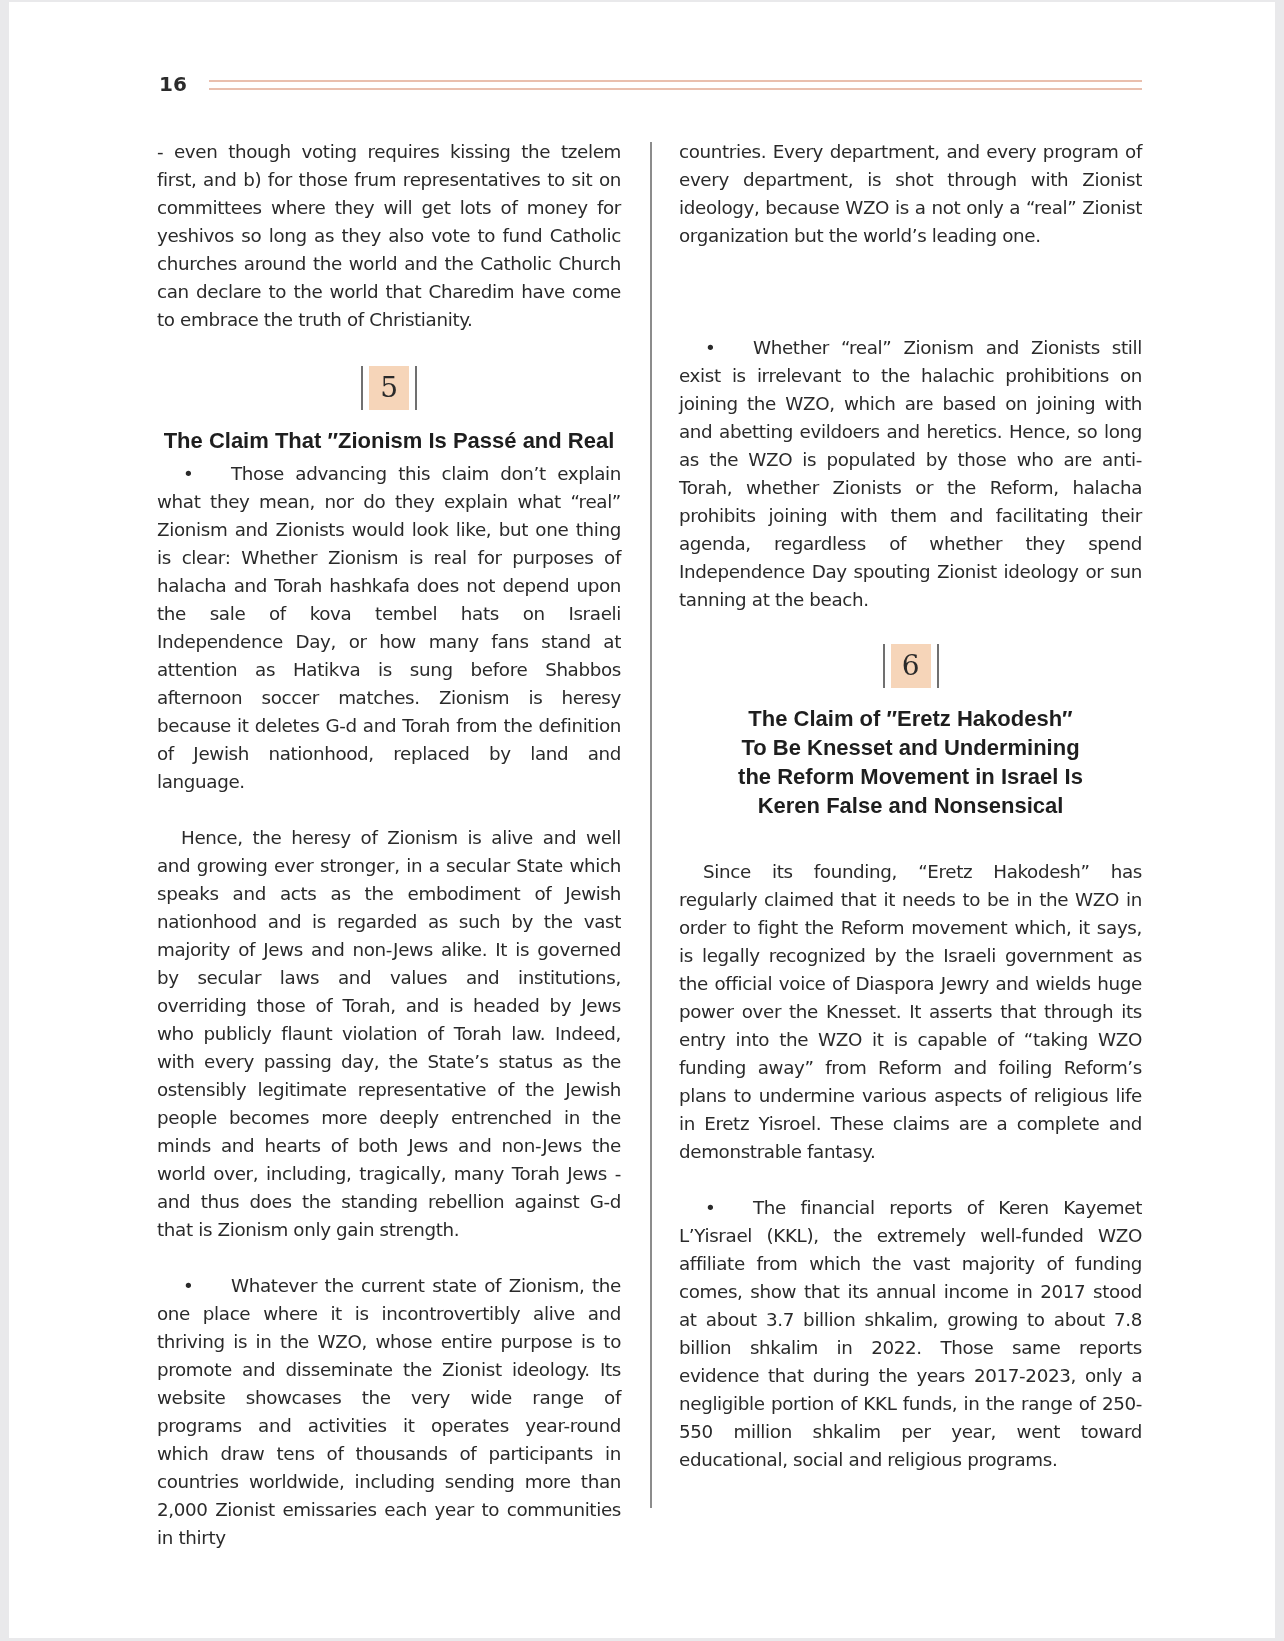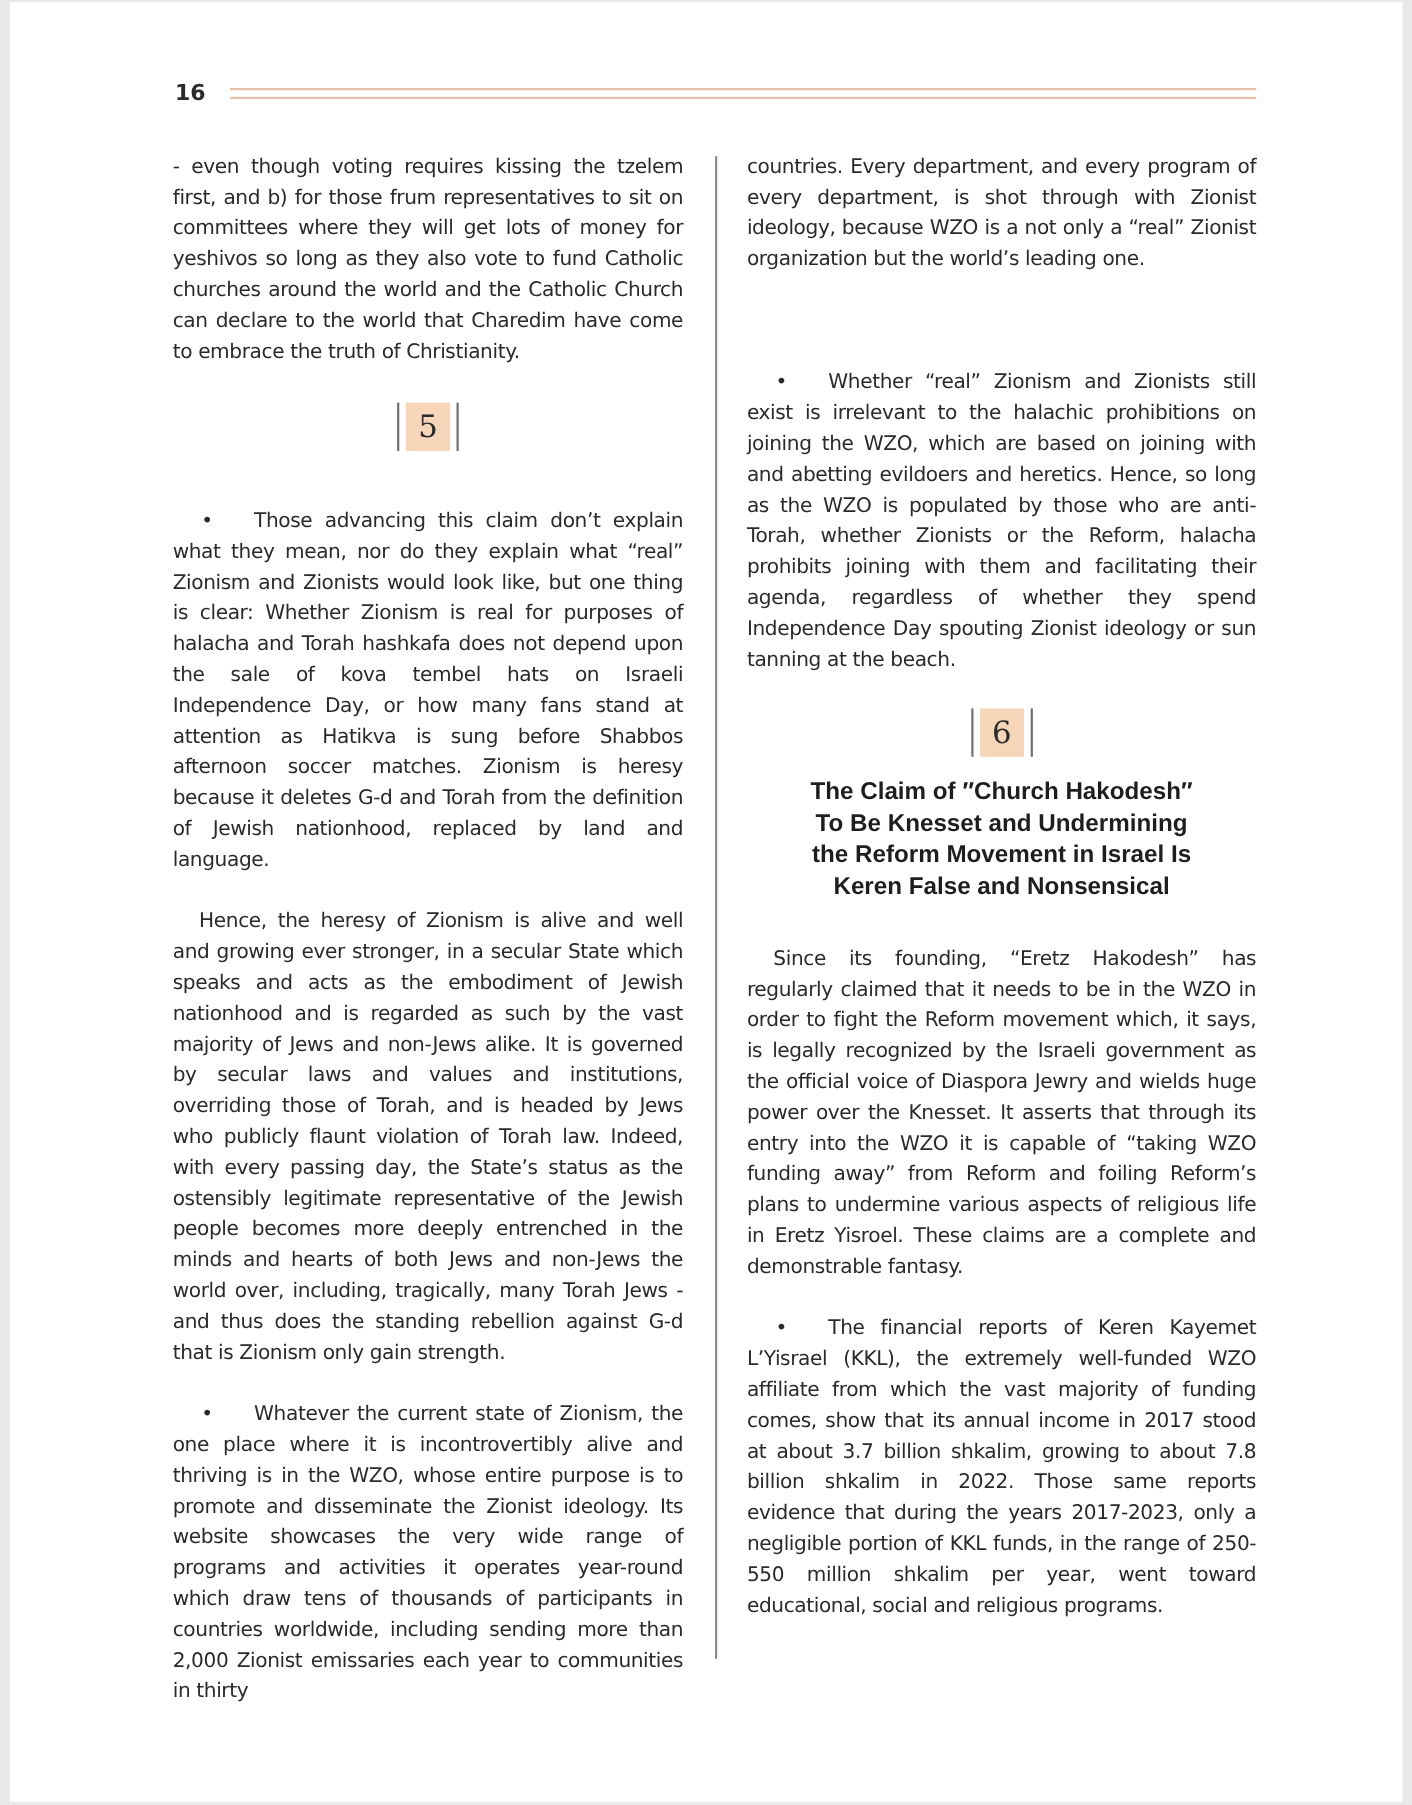--- a/index.html
+++ b/index.html
@@ -84,21 +84,21 @@
     <div style="height:32px"></div>
     <div class="section-badge">
       <div class="badge-inner">
         <div class="badge-bar"></div>
         <div class="badge-num">5</div>
         <div class="badge-bar"></div>
       </div>
     </div>
     <div style="height:16px"></div>
     <h2 class="section-title">
-      <br>
+      <span>The Claim That ″Zionism Is Passé and Real</span><br>
     </h2>
     <div style="height:5px"></div>
 
     <p class="para bullet-para"><span class="bullet">•</span><span>Those advancing this claim don’t explain what they mean, nor do they explain what “real” Zionism and Zionists would look like, but one thing is clear: Whether Zionism is real for purposes of halacha and Torah hashkafa does not depend upon the sale of kova tembel hats on Israeli Independence Day, or how many fans stand at attention as Hatikva is sung before Shabbos afternoon soccer matches. Zionism is heresy because it deletes G-d and Torah from the definition of Jewish nationhood, replaced by land and language.</span></p>
 
     <div class="gap"></div>
     <p class="para indent">Hence, the heresy of Zionism is alive and well and growing ever stronger, in a secular State which speaks and acts as the embodiment of Jewish nationhood and is regarded as such by the vast majority of Jews and non-Jews alike. It is governed by secular laws and values and institutions, overriding those of Torah, and is headed by Jews who publicly flaunt violation of Torah law. Indeed, with every passing day, the State’s status as the ostensibly legitimate representative of the Jewish people becomes more deeply entrenched in the minds and hearts of both Jews and non-Jews the world over, including, tragically, many Torah Jews - and thus does the standing rebellion against G-d that is Zionism only gain strength.</p>
 
     <div class="gap"></div>
     <p class="para bullet-para"><span class="bullet">•</span><span>Whatever the current state of Zionism, the one place where it is incontrovertibly alive and thriving is in the WZO, whose entire purpose is to promote and disseminate the Zionist ideology. Its website showcases the very wide range of programs and activities it operates year-round which draw tens of thousands of participants in countries worldwide, including sending more than 2,000 Zionist emissaries each year to communities in thirty</span></p>
@@ -115,21 +115,21 @@
     <div style="height:30px"></div>
     <div class="section-badge">
       <div class="badge-inner">
         <div class="badge-bar"></div>
         <div class="badge-num">6</div>
         <div class="badge-bar"></div>
       </div>
     </div>
     <div style="height:16px"></div>
     <h2 class="section-title">
-      <span>The Claim of ″Church Hakodesh″</span><br>
+      <span>The Claim of ″Eretz Hakodesh″</span><br>
       <span>To Be Knesset and Undermining</span><br>
       <span>the Reform Movement in Israel Is</span><br>
       <span>Keren False and Nonsensical</span>
     </h2>
 
     <div style="height:38px"></div>
     <p class="para indent">Since its founding, “Eretz Hakodesh” has regularly claimed that it needs to be in the WZO in order to fight the Reform movement which, it says, is legally recognized by the Israeli government as the official voice of Diaspora Jewry and wields huge power over the Knesset. It asserts that through its entry into the WZO it is capable of “taking WZO funding away” from Reform and foiling Reform’s plans to undermine various aspects of religious life in Eretz Yisroel. These claims are a complete and demonstrable fantasy.</p>
 
     <div class="gap"></div>
     <p class="para bullet-para"><span class="bullet">•</span><span>The financial reports of Keren Kayemet L’Yisrael (KKL), the extremely well-funded WZO affiliate from which the vast majority of funding comes, show that its annual income in 2017 stood at about 3.7 billion shkalim, growing to about 7.8 billion shkalim in 2022. Those same reports evidence that during the years 2017-2023, only a negligible portion of KKL funds, in the range of 250-550 million shkalim per year, went toward educational, social and religious programs.</span></p>

